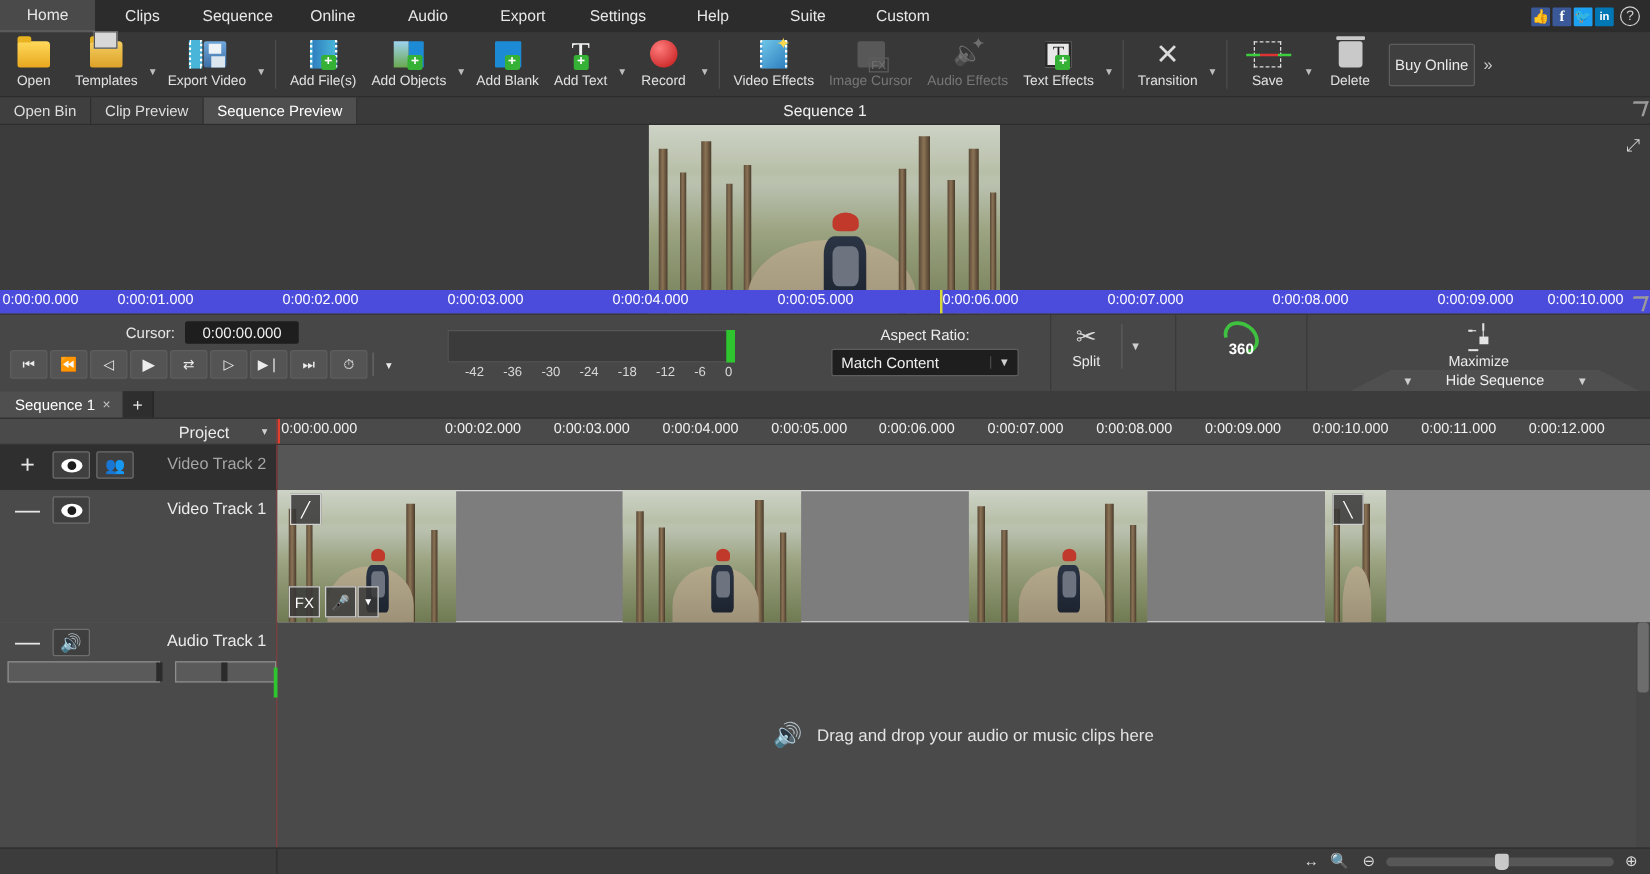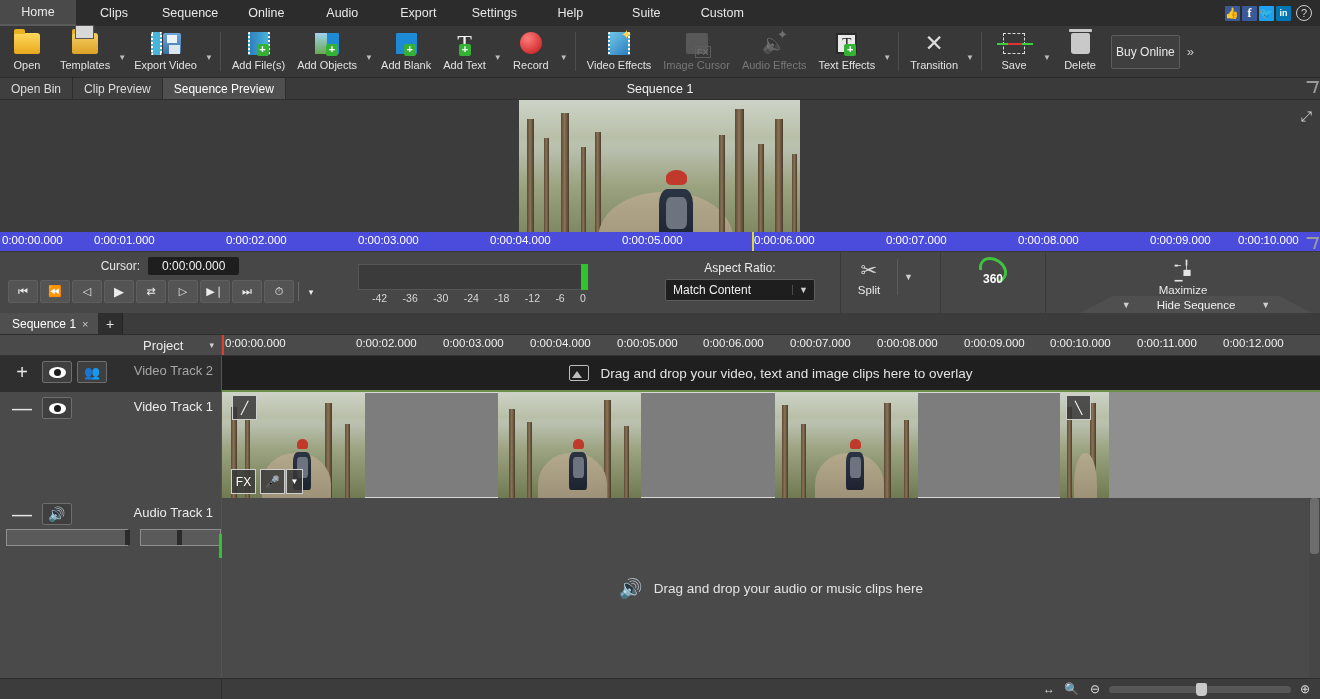--- a/index.html
+++ b/index.html
@@ -575,26 +575,20 @@
           <div class="thbtn plain">+</div>
           <div class="thbtn">
               <span class="eye"></span>
             </div>
           <div class="thbtn">
               <span class="people">👥</span>
             </div>
         </div>
         <div class="trk-name dim">Video Track 2</div>
       </div>
-      <div class="trk-body trk2-body">
-        <div class="drop-hint">
-          <span class="hint-img"></span>
-          <span>Drag and drop your video, text and image clips here to overlay</span>
-        </div>
-      </div>
     </div>
 
     <div class="trk" style="height:106px;">
       <div class="trk-head">
         <div class="trk-head-top">
           <div class="thbtn plain">—</div>
           <div class="thbtn">
               <span class="eye"></span>
             </div>
         </div>

